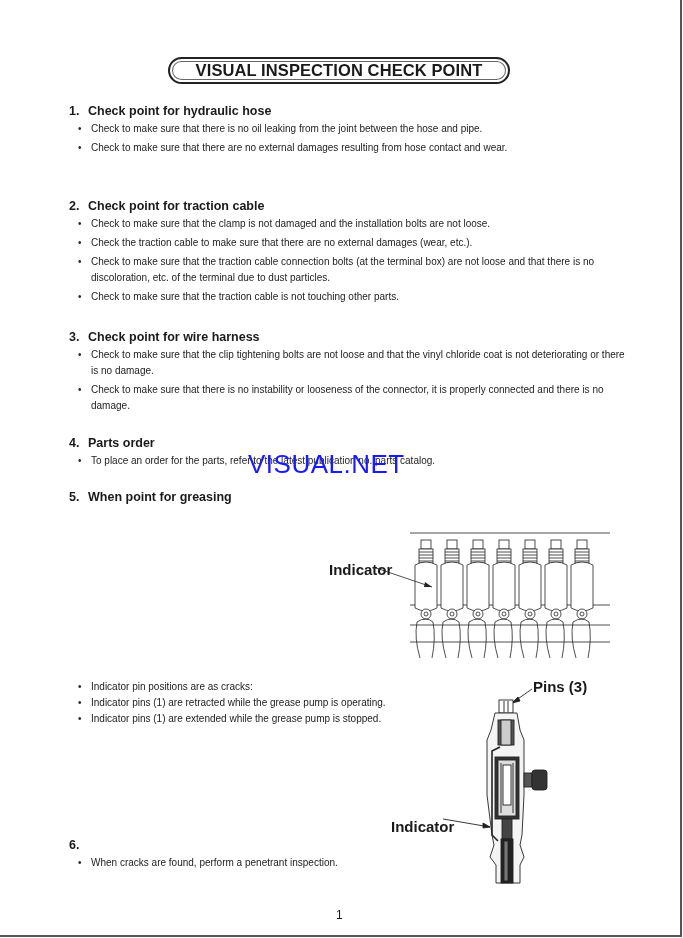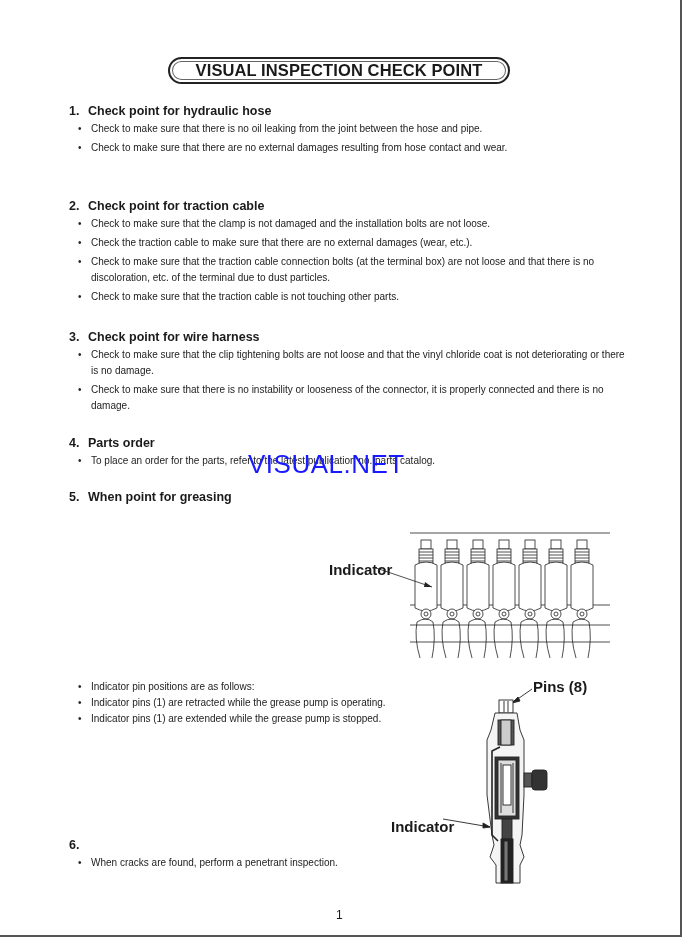--- a/index.html
+++ b/index.html
@@ -172,27 +172,27 @@
     <path d="M163 92 Q160 108 166 128 M179 92 Q182 108 178 128"></path>
     <path d="M163 92 Q172 86 179 92"></path>
   </svg>
 <svg width="70" height="40" style="left:374px; top:565px" viewBox="0 0 70 40">
   <line x1="2" y1="3" x2="58" y2="22" stroke="#222" stroke-width="0.8"></line>
   <polygon points="58,22 51,17 50,22" fill="#222"></polygon>
 </svg>
 
 <div class="section" style="top:679px; width:320px">
   <ul class="bullets tight">
-    <li>Indicator pin positions are as follows:</li>
+    <li>Indicator pin positions are as cracks:</li>
     <li>Indicator pins (1) are retracted while the grease pump is operating.</li>
     <li>Indicator pins (1) are extended while the grease pump is stopped.</li>
   </ul>
 </div>
 
-<span class="label" style="left:533px; top:678px">Pins (8)</span>
+<span class="label" style="left:533px; top:678px">Pins (3)</span>
 <span class="label" style="left:391px; top:818px">Indicator</span>
 <svg width="140" height="200" style="left:440px; top:685px" viewBox="0 0 140 200" fill="none" stroke="#222" stroke-width="0.9">
   <line x1="92" y1="4" x2="72" y2="18"></line>
   <polygon points="72,18 78,12 80,16" fill="#222"></polygon>
   <rect x="59" y="15" width="14" height="13" fill="#fff"></rect>
   <line x1="64" y1="16" x2="64" y2="27"></line>
     <line x1="68" y1="16" x2="68" y2="27"></line>
   <path d="M55 28 L77 28 L80 45 L84 55 L84 110 L82 150 L80 160 L84 172 L80 180 L80 198 L56 198 L56 180 L50 172 L54 160 L52 150 L47 110 L47 55 L51 45 Z" fill="#f4f4f4"></path>
   <rect x="58" y="35" width="16" height="25" fill="#555"></rect>
   <rect x="61" y="35" width="10" height="25" fill="#ccc"></rect>

